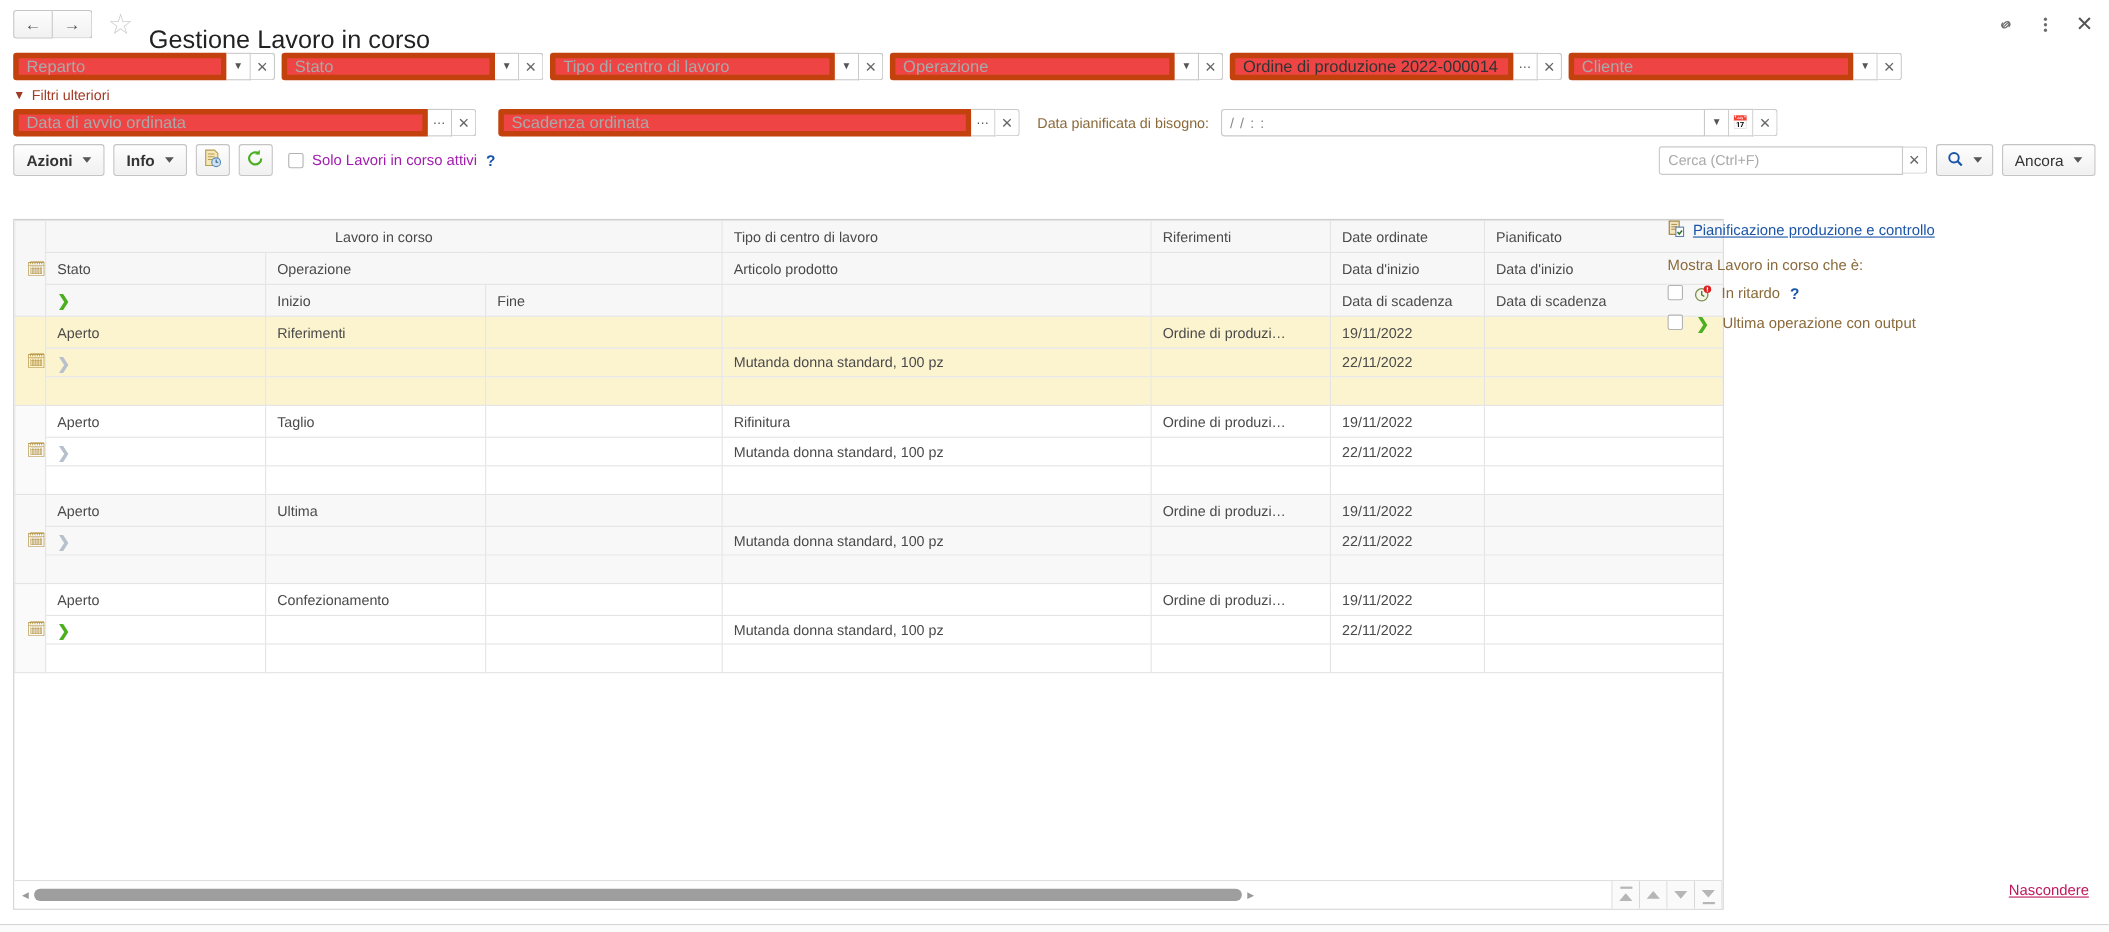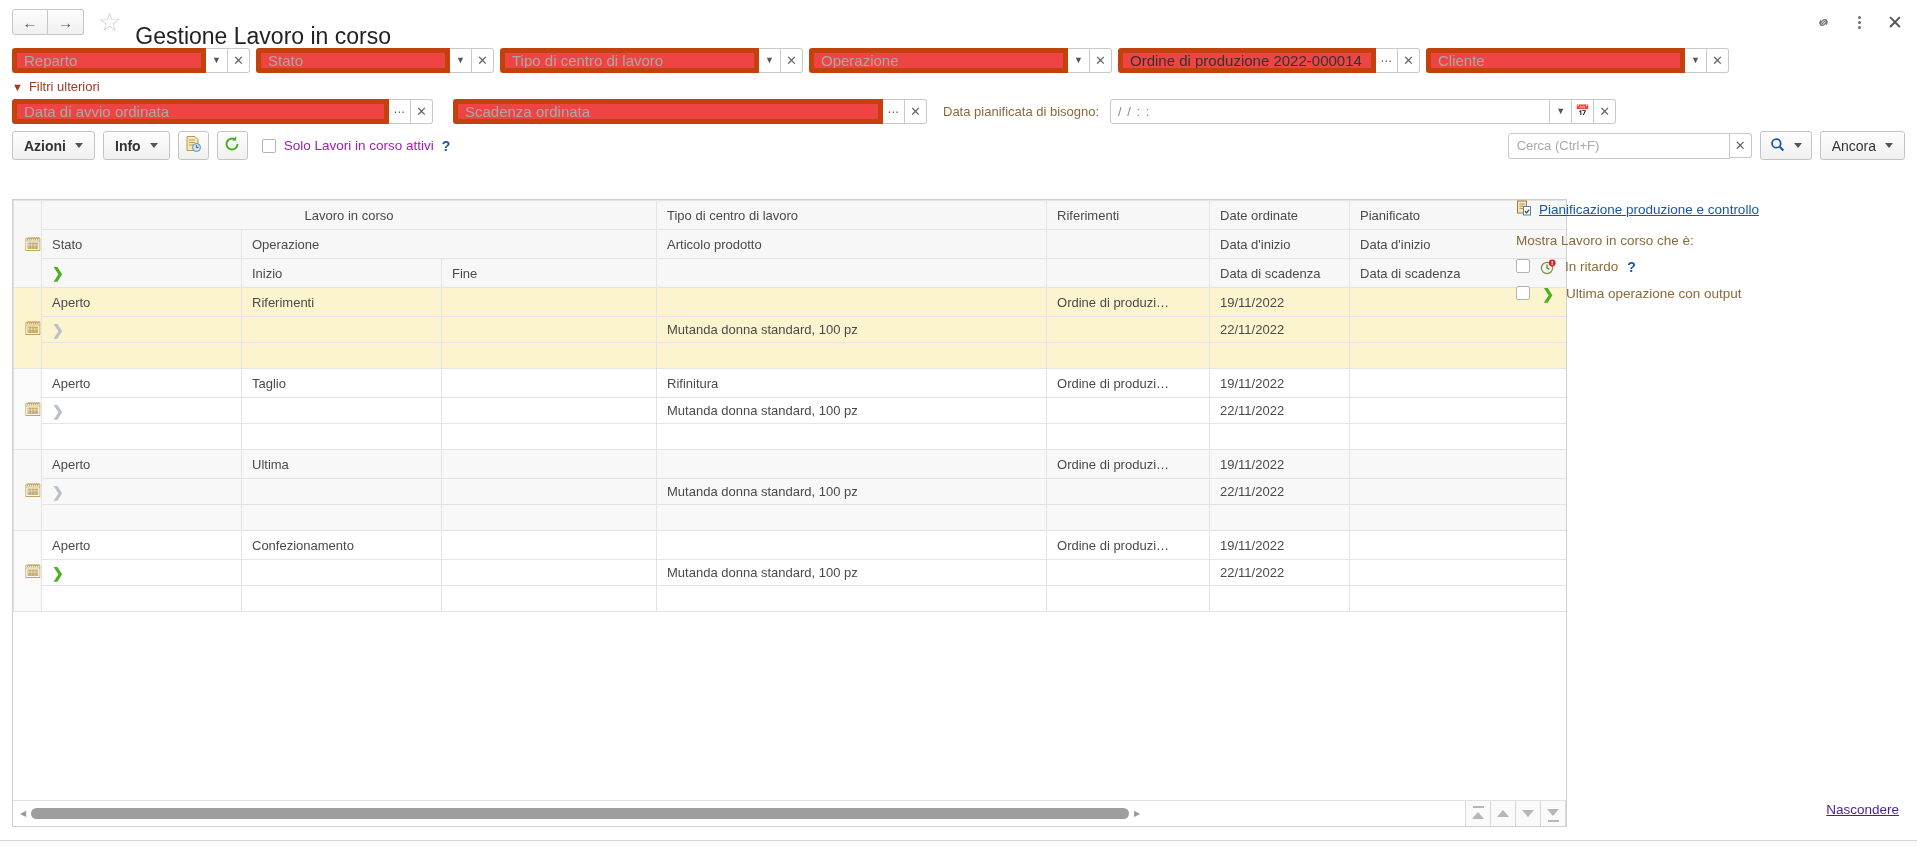--- a/index.html
+++ b/index.html
@@ -300,21 +300,21 @@
   }
   .rp-sub { color: #8a6a3a; font-size: 13.5px; margin-top: 14px; }
   .rp-opt { display: flex; align-items: flex-start; gap: 9px; margin-top: 11px; }
   .rp-opt-label { color: #8a6a3a; font-size: 13.5px; }
   .clock-icon { position: relative; width: 17px; height: 15px; }
 
   .nascondere {
     position: absolute;
     right: 18px;
     top: 802px;
-    color: #4c1d95;
+    color: #be185d;
     text-decoration: underline;
     font-size: 13.5px;
     cursor: pointer;
   }
   .bottombar {
     position: absolute;
     left: 0; top: 840px;
     width: 100%; height: 7px;
     border-top: 1px solid #d5d5d5;
     background: #fbfbfb;

